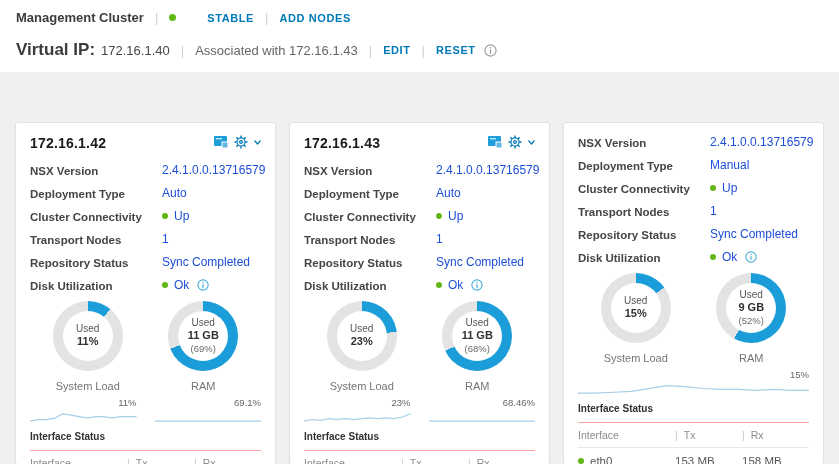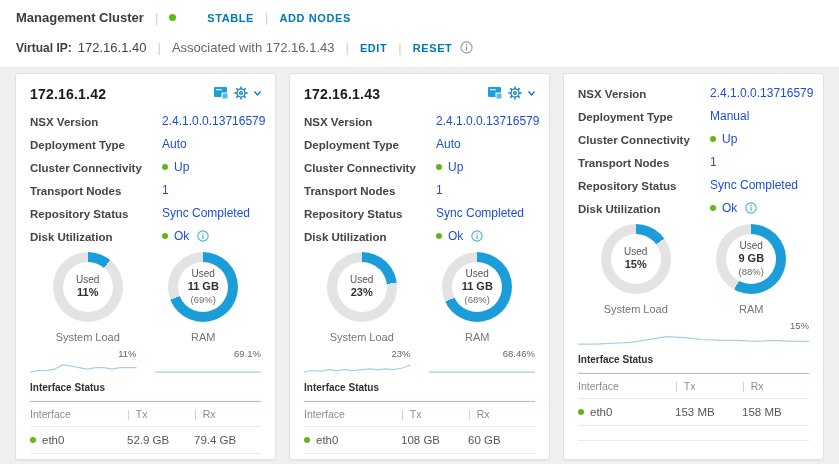--- a/index.html
+++ b/index.html
@@ -8,29 +8,29 @@
 
   
   .topbar { background: #fff; padding: 10px 16px 12px; }
   .tb-row { display: flex; align-items: center; }
   .tb-row + .tb-row { margin-top: 15px; }
   .tb-title { font-size: 13px; font-weight: 700; color: #3c3c3c; }
   .vsep { color: #cfcfcf; font-size: 13px; margin: 0 11px; font-weight: 300; }
   .link { color: #0079b8; font-size: 11px; font-weight: 600; letter-spacing: 0.6px; cursor: pointer; }
   .dot { display: inline-block; width: 7px; height: 7px; border-radius: 50%; background: #61b715; margin-right: 6px; vertical-align: middle; }
   .status-link { display: inline-flex; align-items: center; gap: 25px; }
-  .vip-label { font-size: 12px; font-weight: 700; color: #3c3c3c; margin-right: 6px; }
+  .vip-label { font-size: 17px; font-weight: 700; color: #3c3c3c; margin-right: 6px; }
   .vip-value { font-size: 13px; color: #464646; }
   .assoc { font-size: 13px; color: #666; }
   .info-icon { display: inline-flex; margin-left: 8px; cursor: pointer; }
 
   
   .main { background: #f0f0f0; height: 402px; padding: 6px 15px 9px; display: flex; gap: 13px; }
   .card { background: #fff; border: 1px solid #e2e2e2; border-radius: 3px; flex: 1 1 0;
-          padding: 12px 14px 8px; box-shadow: 0 1px 2px rgba(0,0,0,0.05); overflow: hidden; }
+          padding: 12px 14px 8px; box-shadow: 0 1px 2px rgba(0,0,0,0.05); overflow: hidden; margin-top: 44px; }
 
   .card-head { display: flex; align-items: flex-start; justify-content: space-between; margin-bottom: 12px; }
   .card-ip { font-size: 14px; font-weight: 700; color: #1b1b1b; letter-spacing: 0.2px; }
   .head-icons { display: flex; align-items: center; gap: 6px; }
   .head-icons .icn { display: inline-flex; align-items: center; cursor: pointer; }
 
   .fields .field { display: flex; align-items: flex-end; margin-bottom: 9px; }
   .fields dt { flex: 0 0 132px; font-size: 11.5px; font-weight: 700; color: #454545; }
   .fields dd { font-size: 12px; color: #1d4ed8; display: flex; align-items: center; }
   .fields .dot { width: 6px; height: 6px; }
@@ -417,21 +417,21 @@
               <span class="big">15%</span>
             </div>
         </div>
         <div class="chart-caption">System Load</div>
       </div>
       <div class="chart">
         <div class="donut" style="--p: 58;">
           <div class="donut-center">
               <span class="used">Used</span>
               <span class="big">9 GB</span>
-              <span class="sub">(88%)</span>
+              <span class="sub">(52%)</span>
             </div>
         </div>
         <div class="chart-caption">RAM</div>
       </div>
     </div>
     <div class="sparks">
       <div class="spark">
         <div class="spark-label">15%</div>
         <svg viewBox="0 0 100 16" preserveAspectRatio="none">
             <polyline points="0,13.00 7.6923076923076925,13.00 15.384615384615385,12.00 23.076923076923077,11.00 30.76923076923077,8.00 38.46153846153847,5.00 46.15384615384615,6.00 53.84615384615385,8.00 61.53846153846154,9.00 69.23076923076923,9.00 76.92307692307693,10.00 84.61538461538461,9.00 92.3076923076923,10.00 100,10.00"></polyline>

